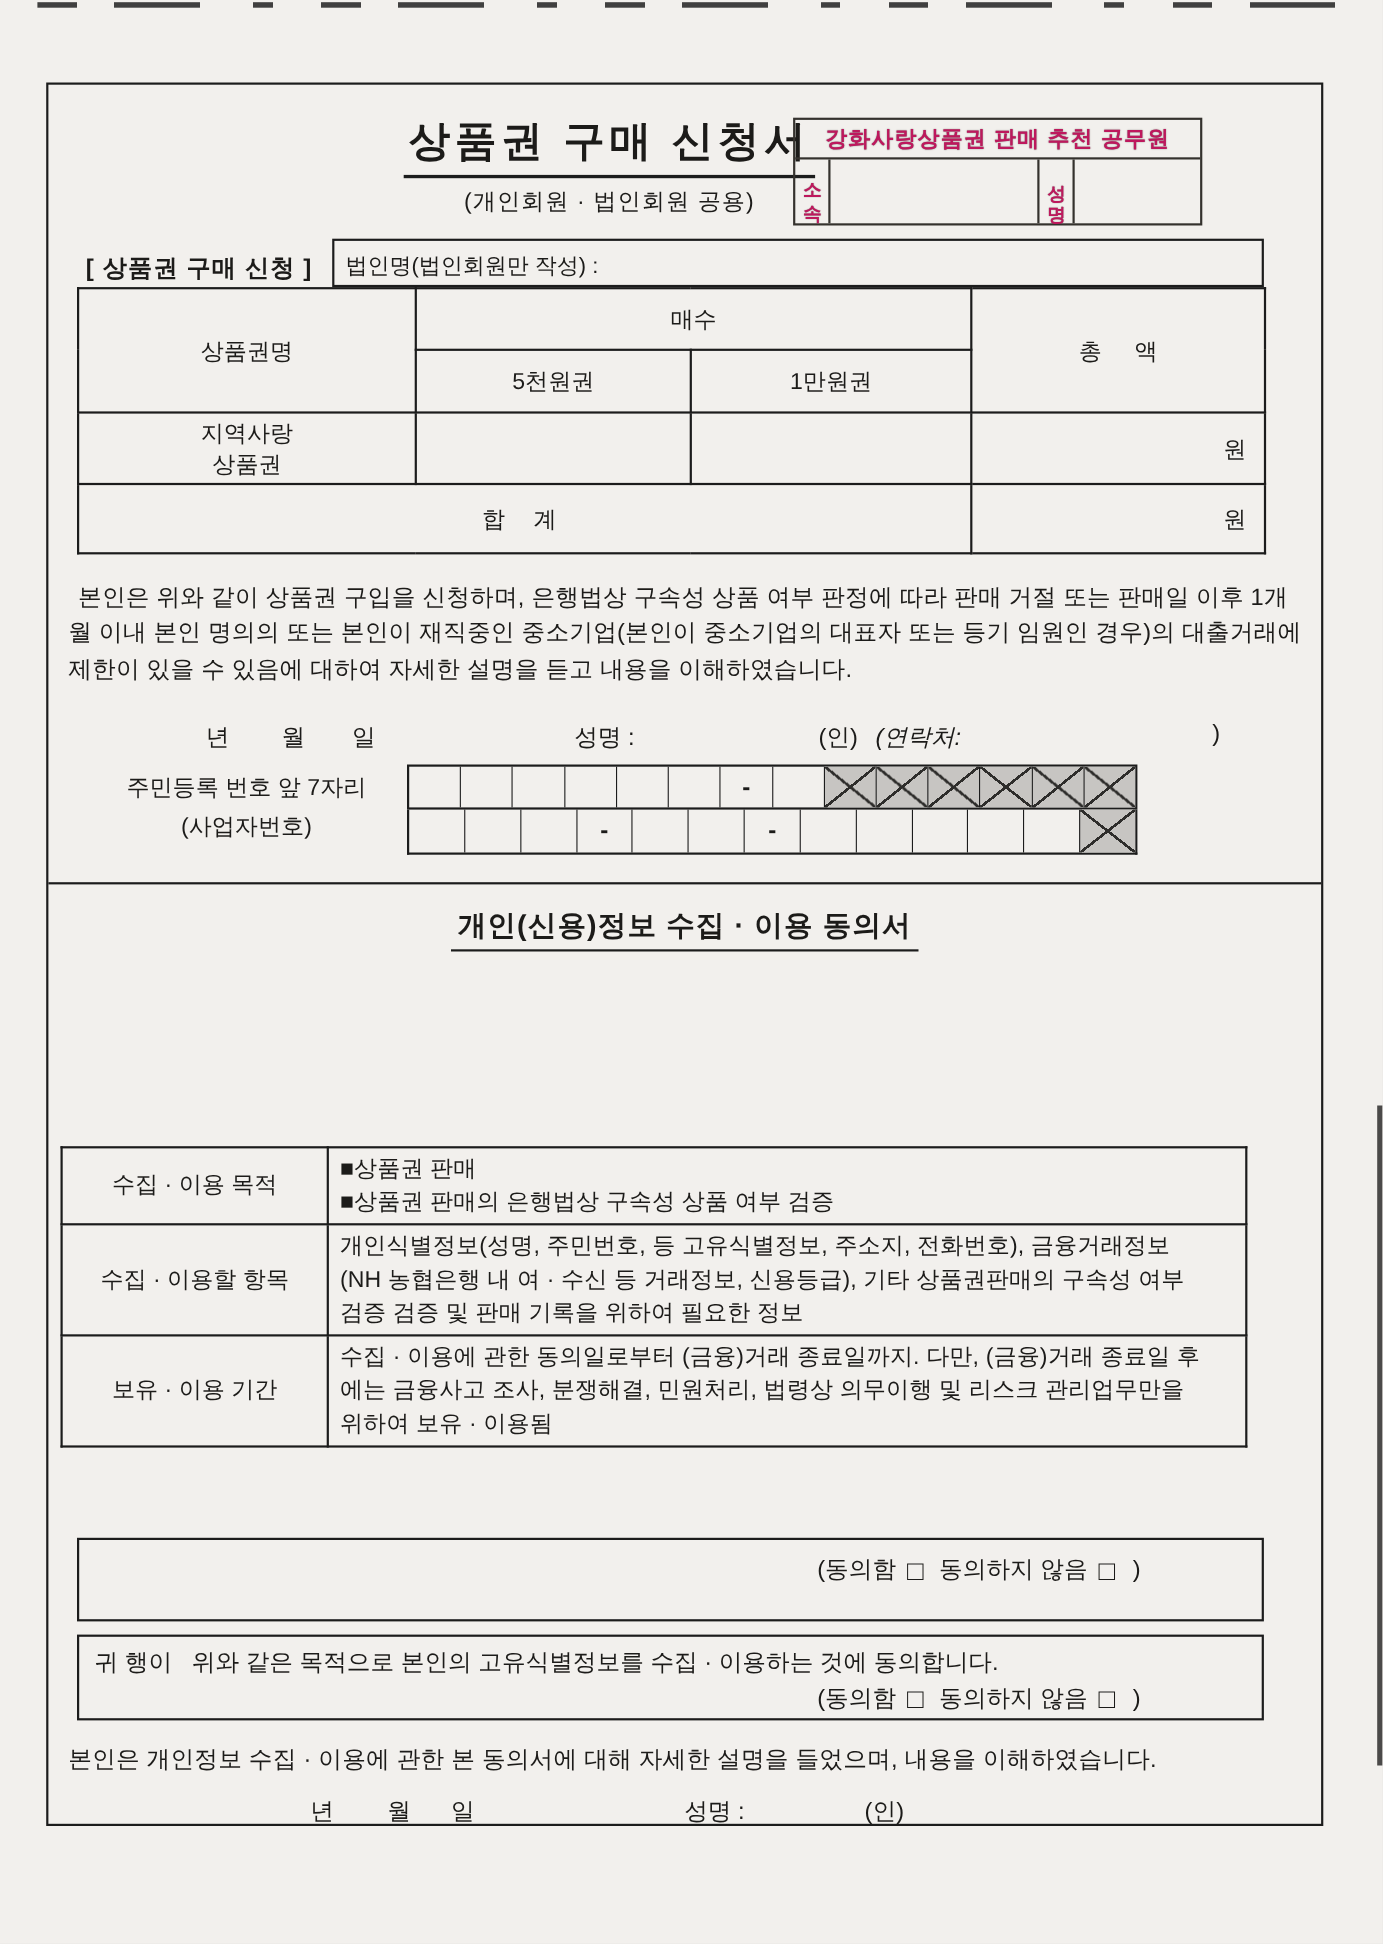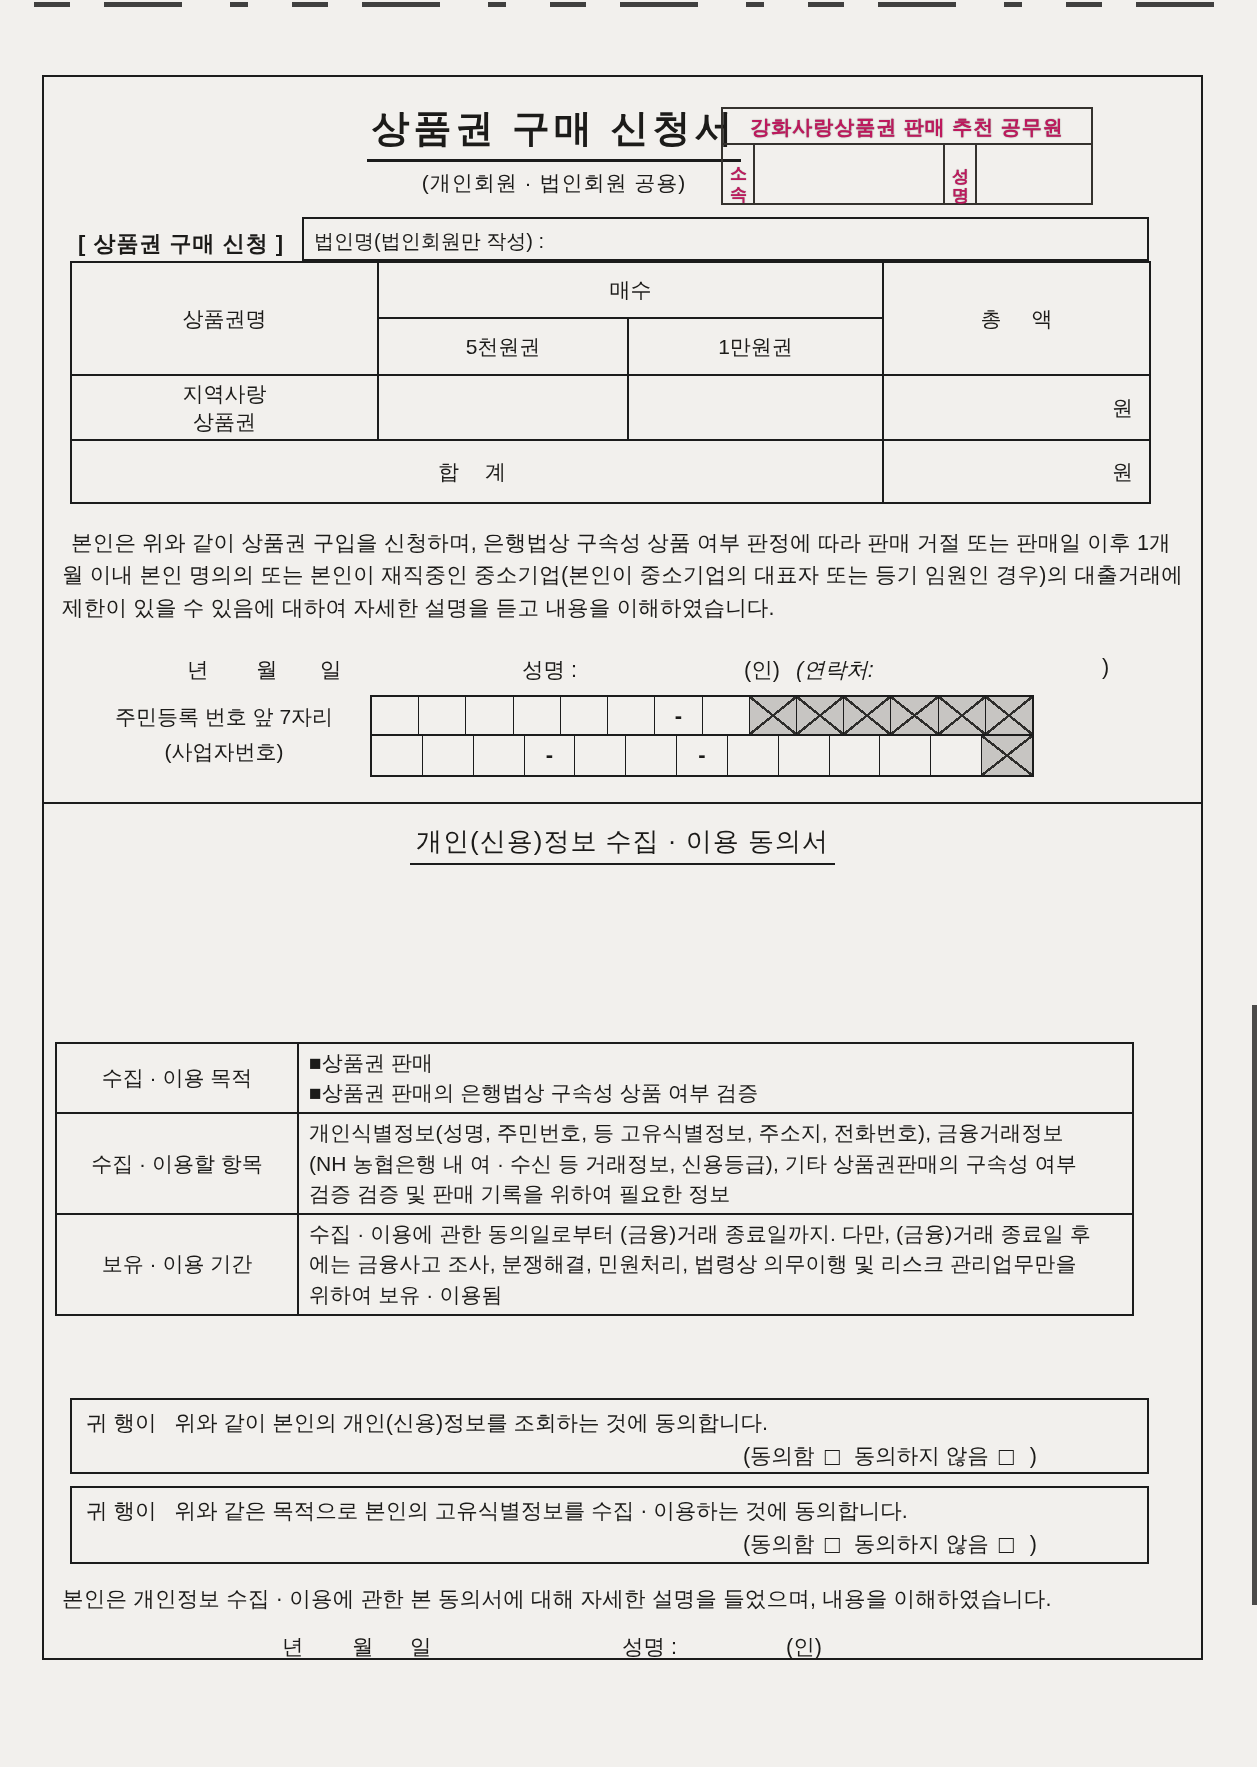--- a/index.html
+++ b/index.html
@@ -52,21 +52,21 @@
   .idrow.row2 { border-top:none; }
   .idcell { flex:1; border-left:1.6px solid #1c1c1c; text-align:center; font-size:22px; font-weight:bold; line-height:37px; }
   .idcell:first-child { border-left:none; }
   .xcell { background-color:#c7c5c2;
     background-image:linear-gradient(to top right,transparent calc(50% - 1.2px),#2e2d2b calc(50% - 1.2px),#2e2d2b calc(50% + 1.2px),transparent calc(50% + 1.2px)),
                      linear-gradient(to bottom right,transparent calc(50% - 1.2px),#2e2d2b calc(50% - 1.2px),#2e2d2b calc(50% + 1.2px),transparent calc(50% + 1.2px)); }
 
   
   .s2 { position:absolute; left:0; right:0; top:725px; bottom:0; border-top:2.5px solid #1c1c1c; }
   .s2-title-wrap { position:absolute; top:20px; left:0; right:0; text-align:center; }
-  .s2-title { display:inline-block; font-size:26px; font-weight:normal; letter-spacing:1px; border-bottom:2.5px solid #1c1c1c; padding:0 6px 4px; }
+  .s2-title { display:inline-block; font-size:26px; font-weight:bold; letter-spacing:1px; border-bottom:2.5px solid #1c1c1c; padding:0 6px 4px; }
   .intro { position:absolute; top:66px; left:18px; width:1126px; font-size:21.5px; line-height:1.55; white-space:pre-wrap; letter-spacing:.2px; }
 
   table.ctable { position:absolute; left:11px; top:238px; width:1079px; border-collapse:collapse; table-layout:fixed; font-size:21px; }
   table.ctable td { border:2px solid #1c1c1c; vertical-align:middle; padding:4px 10px; line-height:1.44; }
   td.clabel { width:242px; text-align:center; padding:4px 2px; }
   td.ccontent { letter-spacing:.1px; }
 
   .cbox { position:absolute; left:26px; width:1079px; border:2px solid #1c1c1c; padding:8px 14px 6px; font-size:21.5px; }
   .cbox1 { top:594px; height:76px; }
   .cbox2 { top:682px; height:78px; }
@@ -215,21 +215,20 @@
         <tr>
           <td class="clabel pre">보유 · 이용 기간</td>
           <td class="ccontent pre">수집 · 이용에 관한 동의일로부터 (금융)거래 종료일까지. 다만, (금융)거래 종료일 후
 에는 금융사고 조사, 분쟁해결, 민원처리, 법령상 의무이행 및 리스크 관리업무만을
 위하여 보유 · 이용됨</td>
         </tr>
       </tbody>
         </table>
 
       <div class="cbox cbox1">
-        <div class="cline">귀 행이   위와 같이 본인의 개인(신용)정보를 조회하는 것에 동의합니다.</div>
         <div class="opts">
           <span>(동의함</span><span class="cbx">□</span><span>동의하지 않음</span><span class="cbx">□</span><span class="close-p">)</span>
         </div>
       </div>
 
       <div class="cbox cbox2">
         <div class="cline">귀 행이   위와 같은 목적으로 본인의 고유식별정보를 수집 · 이용하는 것에 동의합니다.</div>
         <div class="opts">
           <span>(동의함</span><span class="cbx">□</span><span>동의하지 않음</span><span class="cbx">□</span><span class="close-p">)</span>
         </div>

